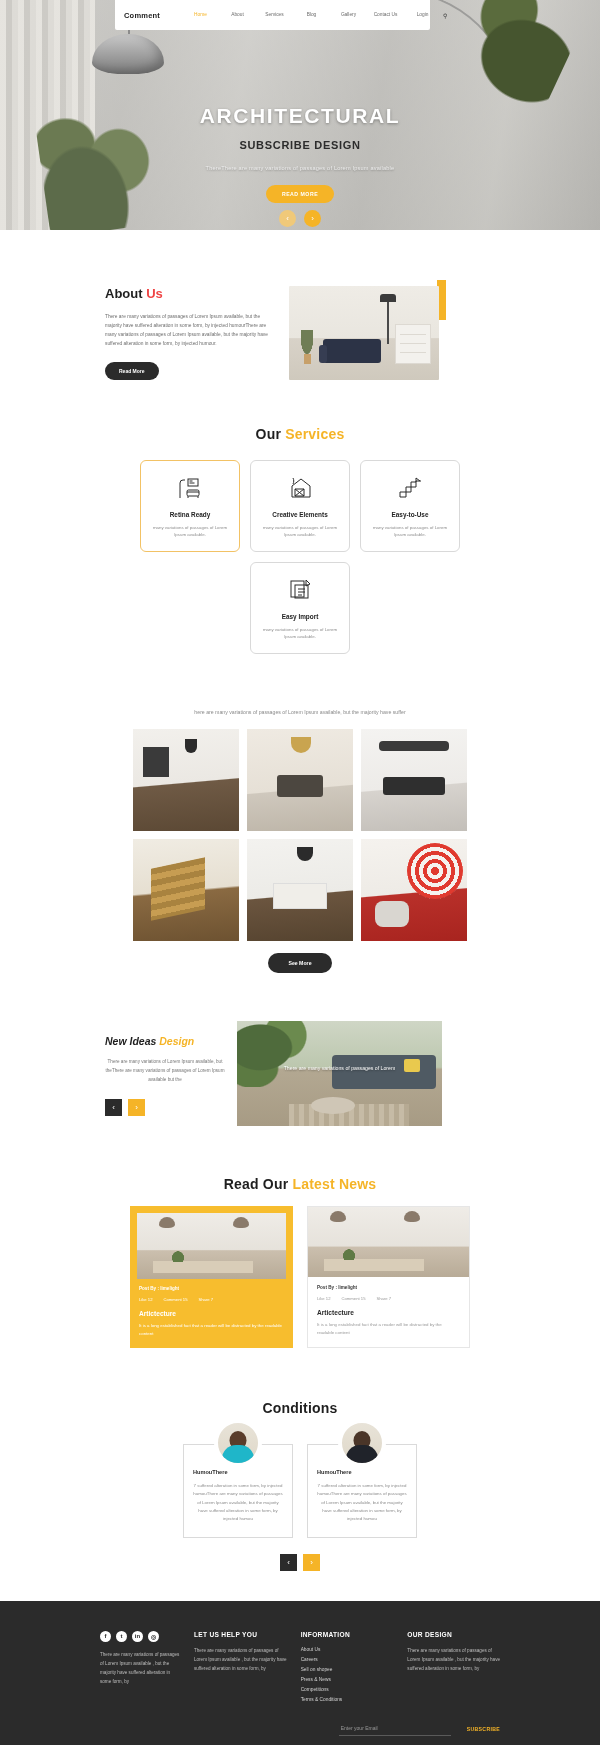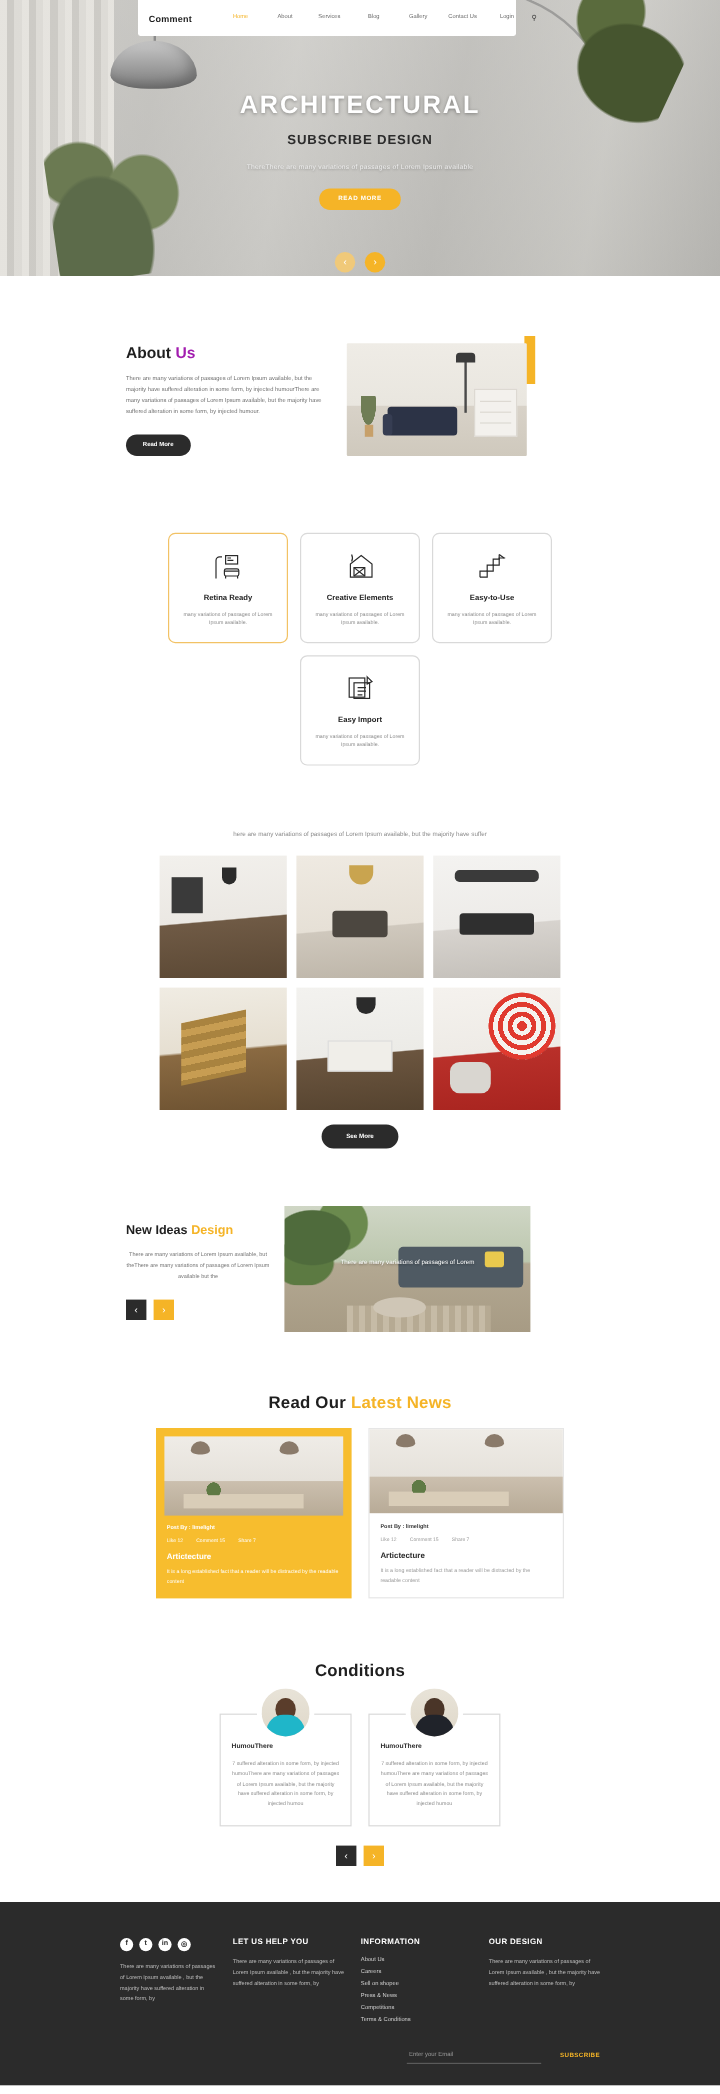--- a/index.html
+++ b/index.html
@@ -50,21 +50,21 @@
   }
   .hero-arc {
     position:absolute; right:85px; top:-10px; width:240px; height:240px;
     border: 2px solid rgba(120,120,120,.55);
     border-radius: 50%;
     border-color: rgba(120,120,120,.55) transparent transparent transparent;
     transform: rotate(22deg);
   }
   .hero-inner {
     position:absolute; inset:0; display:flex; flex-direction:column;
-    align-items:center; justify-content:flex-start; padding-top:76px; z-index:5;
+    align-items:center; justify-content:flex-start; padding-top:104px; z-index:5;
   }
   .hero-title {
     font-size: 21px; font-weight: 800; letter-spacing: 1.6px; color:#ffffff;
     text-shadow: 0 1px 3px rgba(0,0,0,.35);
   }
   .hero-sub {
     margin-top: 11px; font-size: 11px; font-weight: 800; letter-spacing: .7px; color:#2c2c2c;
   }
   .hero-desc {
     margin-top: 14px; font-size: 5.6px; color:#efefef; letter-spacing:.2px;
@@ -96,21 +96,21 @@
   }
   .sec-title .accent { color:#f5b427; }
   .sec-sub {
     text-align:center; font-size:5.2px; color:#8a8a8a; margin-top:7px;
   }
 
   
   .about { display:flex; gap:16px; padding: 48px 105px 0; align-items:flex-start; }
   .about-left { width:168px; padding-top:8px; }
   .about-h { font-size:13px; font-weight:800; color:#1f1f1f; }
-  .about-h .accent { color:#a21caf; }
+  .about-h .accent { color:#ef4444; }
   .about-p {
     margin-top:12px; font-size:4.8px; line-height:1.85; color:#6e6e6e;
   }
   .btn-dark {
     margin-top:14px; background:#2b2b2b; color:#fff; border:none;
     font-size:5px; font-weight:600; padding:6px 14px; border-radius:11px; cursor:pointer;
   }
   .about-right { position:relative; width:150px; height:94px; margin-top:8px; }
   .about-bar { position:absolute; right:-7px; top:-6px; width:9px; height:40px; background:#f5b427; }
   .about-img {
@@ -169,21 +169,21 @@
   .g6:before{content:"";position:absolute;left:14px;bottom:14px;width:34px;height:26px;background:#d9d6d0;border-radius:8px;}
   .gal-btn-wrap { display:flex; justify-content:center; margin-top:12px; }
   .btn-dark-lg {
     background:#2b2b2b;color:#fff;border:none;font-size:5.2px;font-weight:600;
     padding:7px 20px;border-radius:12px;cursor:pointer;
   }
 
   
   .ideas { display:flex; gap:0; padding:48px 105px 0; align-items:flex-start; }
   .ideas-left { width:120px; padding-top:14px; }
-  .ideas-h { font-size:10.5px; font-weight:800; color:#1f1f1f; }
+  .ideas-h { font-size:10.5px; font-weight:800; color:#1f1f1f;font-style:italic; }
   .ideas-h .accent{color:#f5b427;}
   .ideas-p { margin-top:11px; font-size:4.6px; line-height:1.9; color:#777; text-align:center; }
   .ideas-nav { margin-top:14px; display:flex; gap:6px; }
   .sq-btn{width:17px;height:17px;border:none;cursor:pointer;display:flex;align-items:center;justify-content:center;font-size:8px;color:#fff;}
   .sq-dark{background:#2b2b2b;} .sq-yellow{background:#f5b427;}
   .ideas-right { position:relative; width:205px; height:105px; margin-left:12px; }
   .ideas-img{position:absolute;inset:0;overflow:hidden;
     background:linear-gradient(180deg,#cfd6c5 0%,#bcc7ae 44%,#b3a892 46%,#a79b84 100%);}
   .ii-leaves{position:absolute;left:0;top:0;width:78px;height:66px;
     background:radial-gradient(ellipse at 30% 40%,#4f6b3c 0 40%,transparent 42%),
@@ -330,20 +330,24 @@
         <div class="ai-plant"></div>
         <div class="ai-sofa"></div>
         <div class="ai-lamp"></div>
         <div class="ai-vase"></div>
         <div class="ai-cab"></div>
       </div>
     </div>
   </section>
 
   <section class="section services">
+    <div class="sec-title">
+      <span>Our</span>
+      <span class="accent">Services</span>
+    </div>
 
     <div class="svc-grid">
       <div class="svc-card active">
         <div class="svc-icon">
           <svg viewBox="0 0 28 27" fill="none" stroke="#2b2b2b" stroke-width="1">
             <path d="M4 24V9a3 3 0 0 1 3-3h2"></path>
               <rect x="12" y="5" width="10" height="7"></rect>
             <path d="M13.5 7h3M13.5 9h5"></path>
               <rect x="11" y="16" width="12" height="6" rx="1.5"></rect>
             <path d="M11 18h12M12 22v2M22 22v2"></path>

